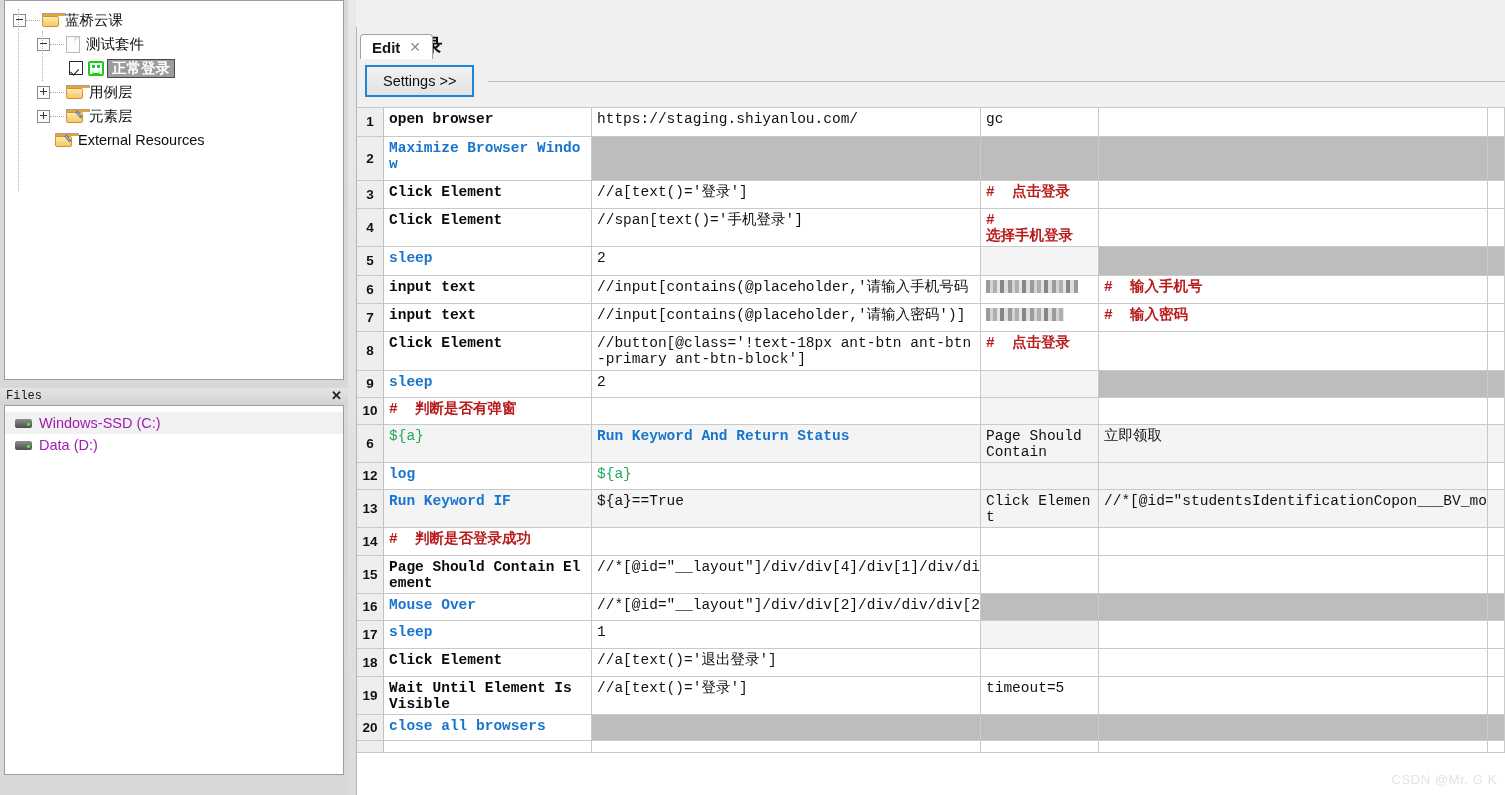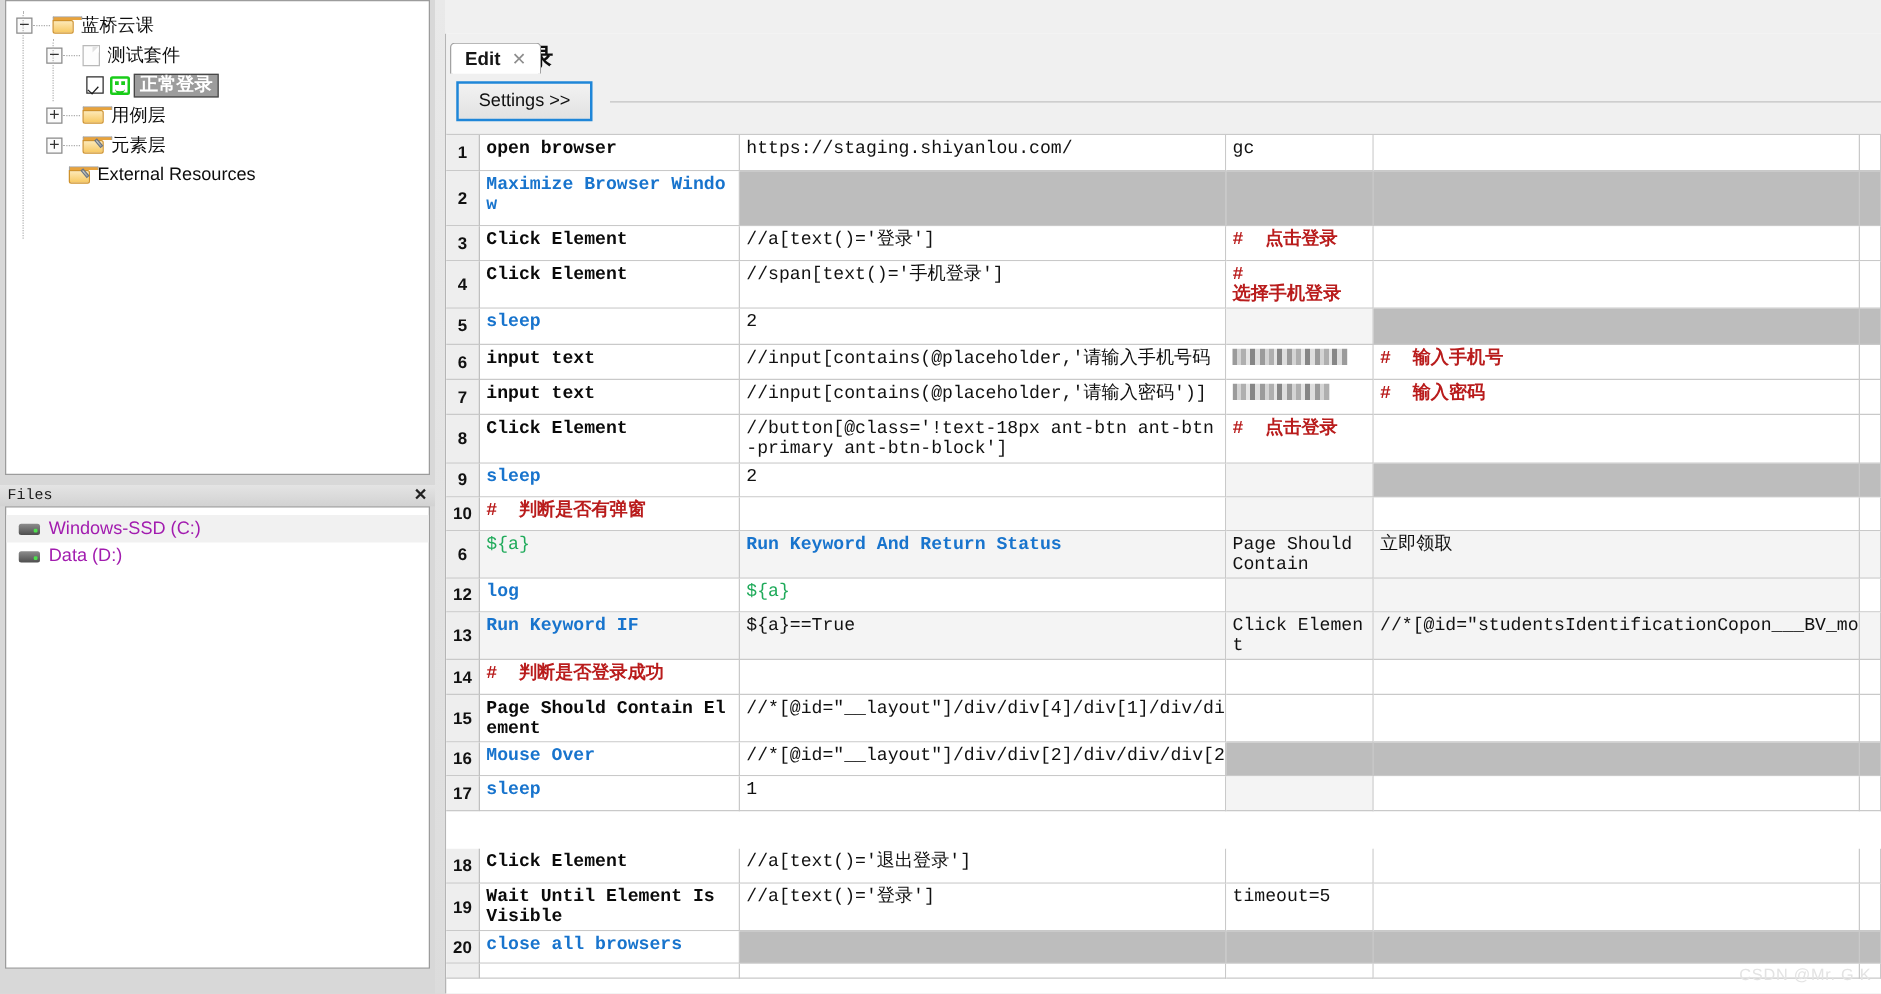--- a/index.html
+++ b/index.html
@@ -563,21 +563,21 @@
             <div class="cell c-a4 bg-gray"></div>
           </div>
           <div class="row" style="height: 28px;">
             <div class="cell c-num">17</div>
             <div class="cell c-kw bg-white"><span class="kw-blue">sleep</span></div>
             <div class="cell c-a1 bg-white"><span class="txt-plain">1</span></div>
             <div class="cell c-a2 bg-soft"><span class="txt-plain"></span></div>
             <div class="cell c-a3 bg-white"><span class="txt-plain"></span></div>
             <div class="cell c-a4 bg-white"></div>
           </div>
-          <div class="row" style="height: 28px; margin-top: 30px;">
+          <div class="row" style="height: 28px;">
             <div class="cell c-num">18</div>
             <div class="cell c-kw bg-white"><span class="kw-black">Click Element</span></div>
             <div class="cell c-a1 bg-white"><span class="txt-plain">//a[text()='退出登录']</span></div>
             <div class="cell c-a2 bg-white"><span class="txt-plain"></span></div>
             <div class="cell c-a3 bg-white"><span class="txt-plain"></span></div>
             <div class="cell c-a4 bg-white"></div>
           </div>
           <div class="row" style="height: 38px;">
             <div class="cell c-num">19</div>
             <div class="cell c-kw bg-white"><span class="kw-black">Wait Until Element Is Visible</span></div>

